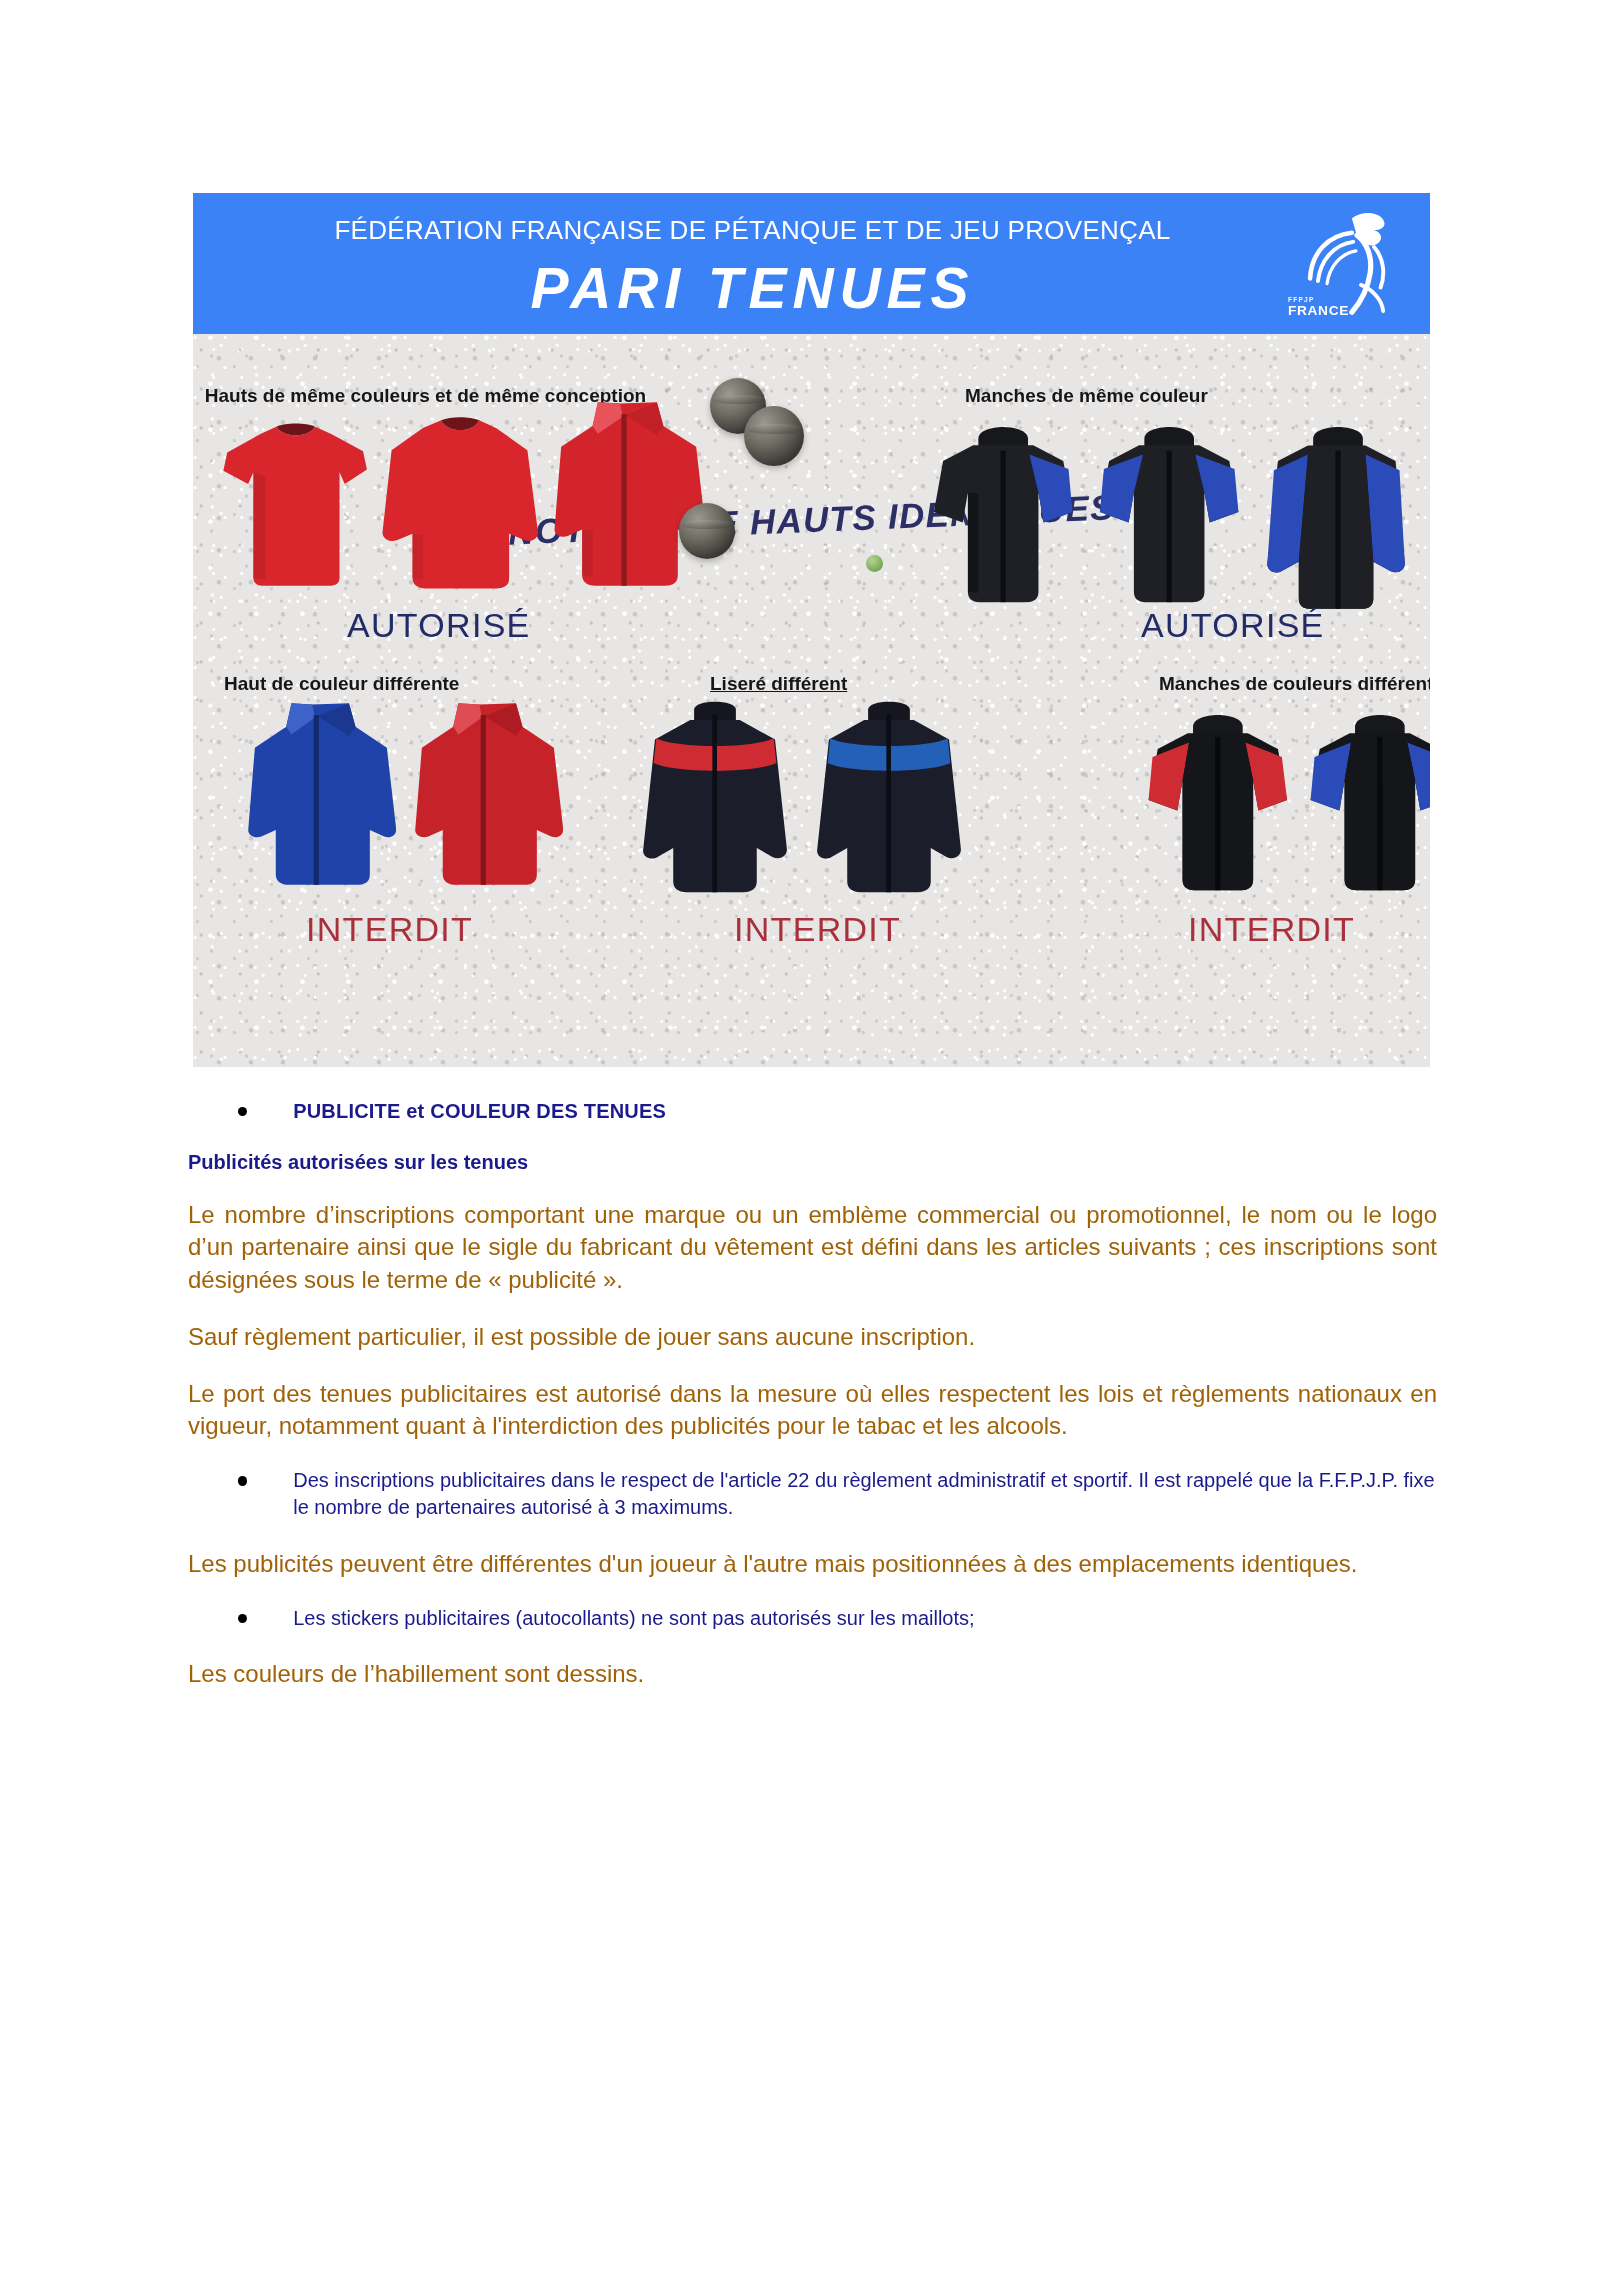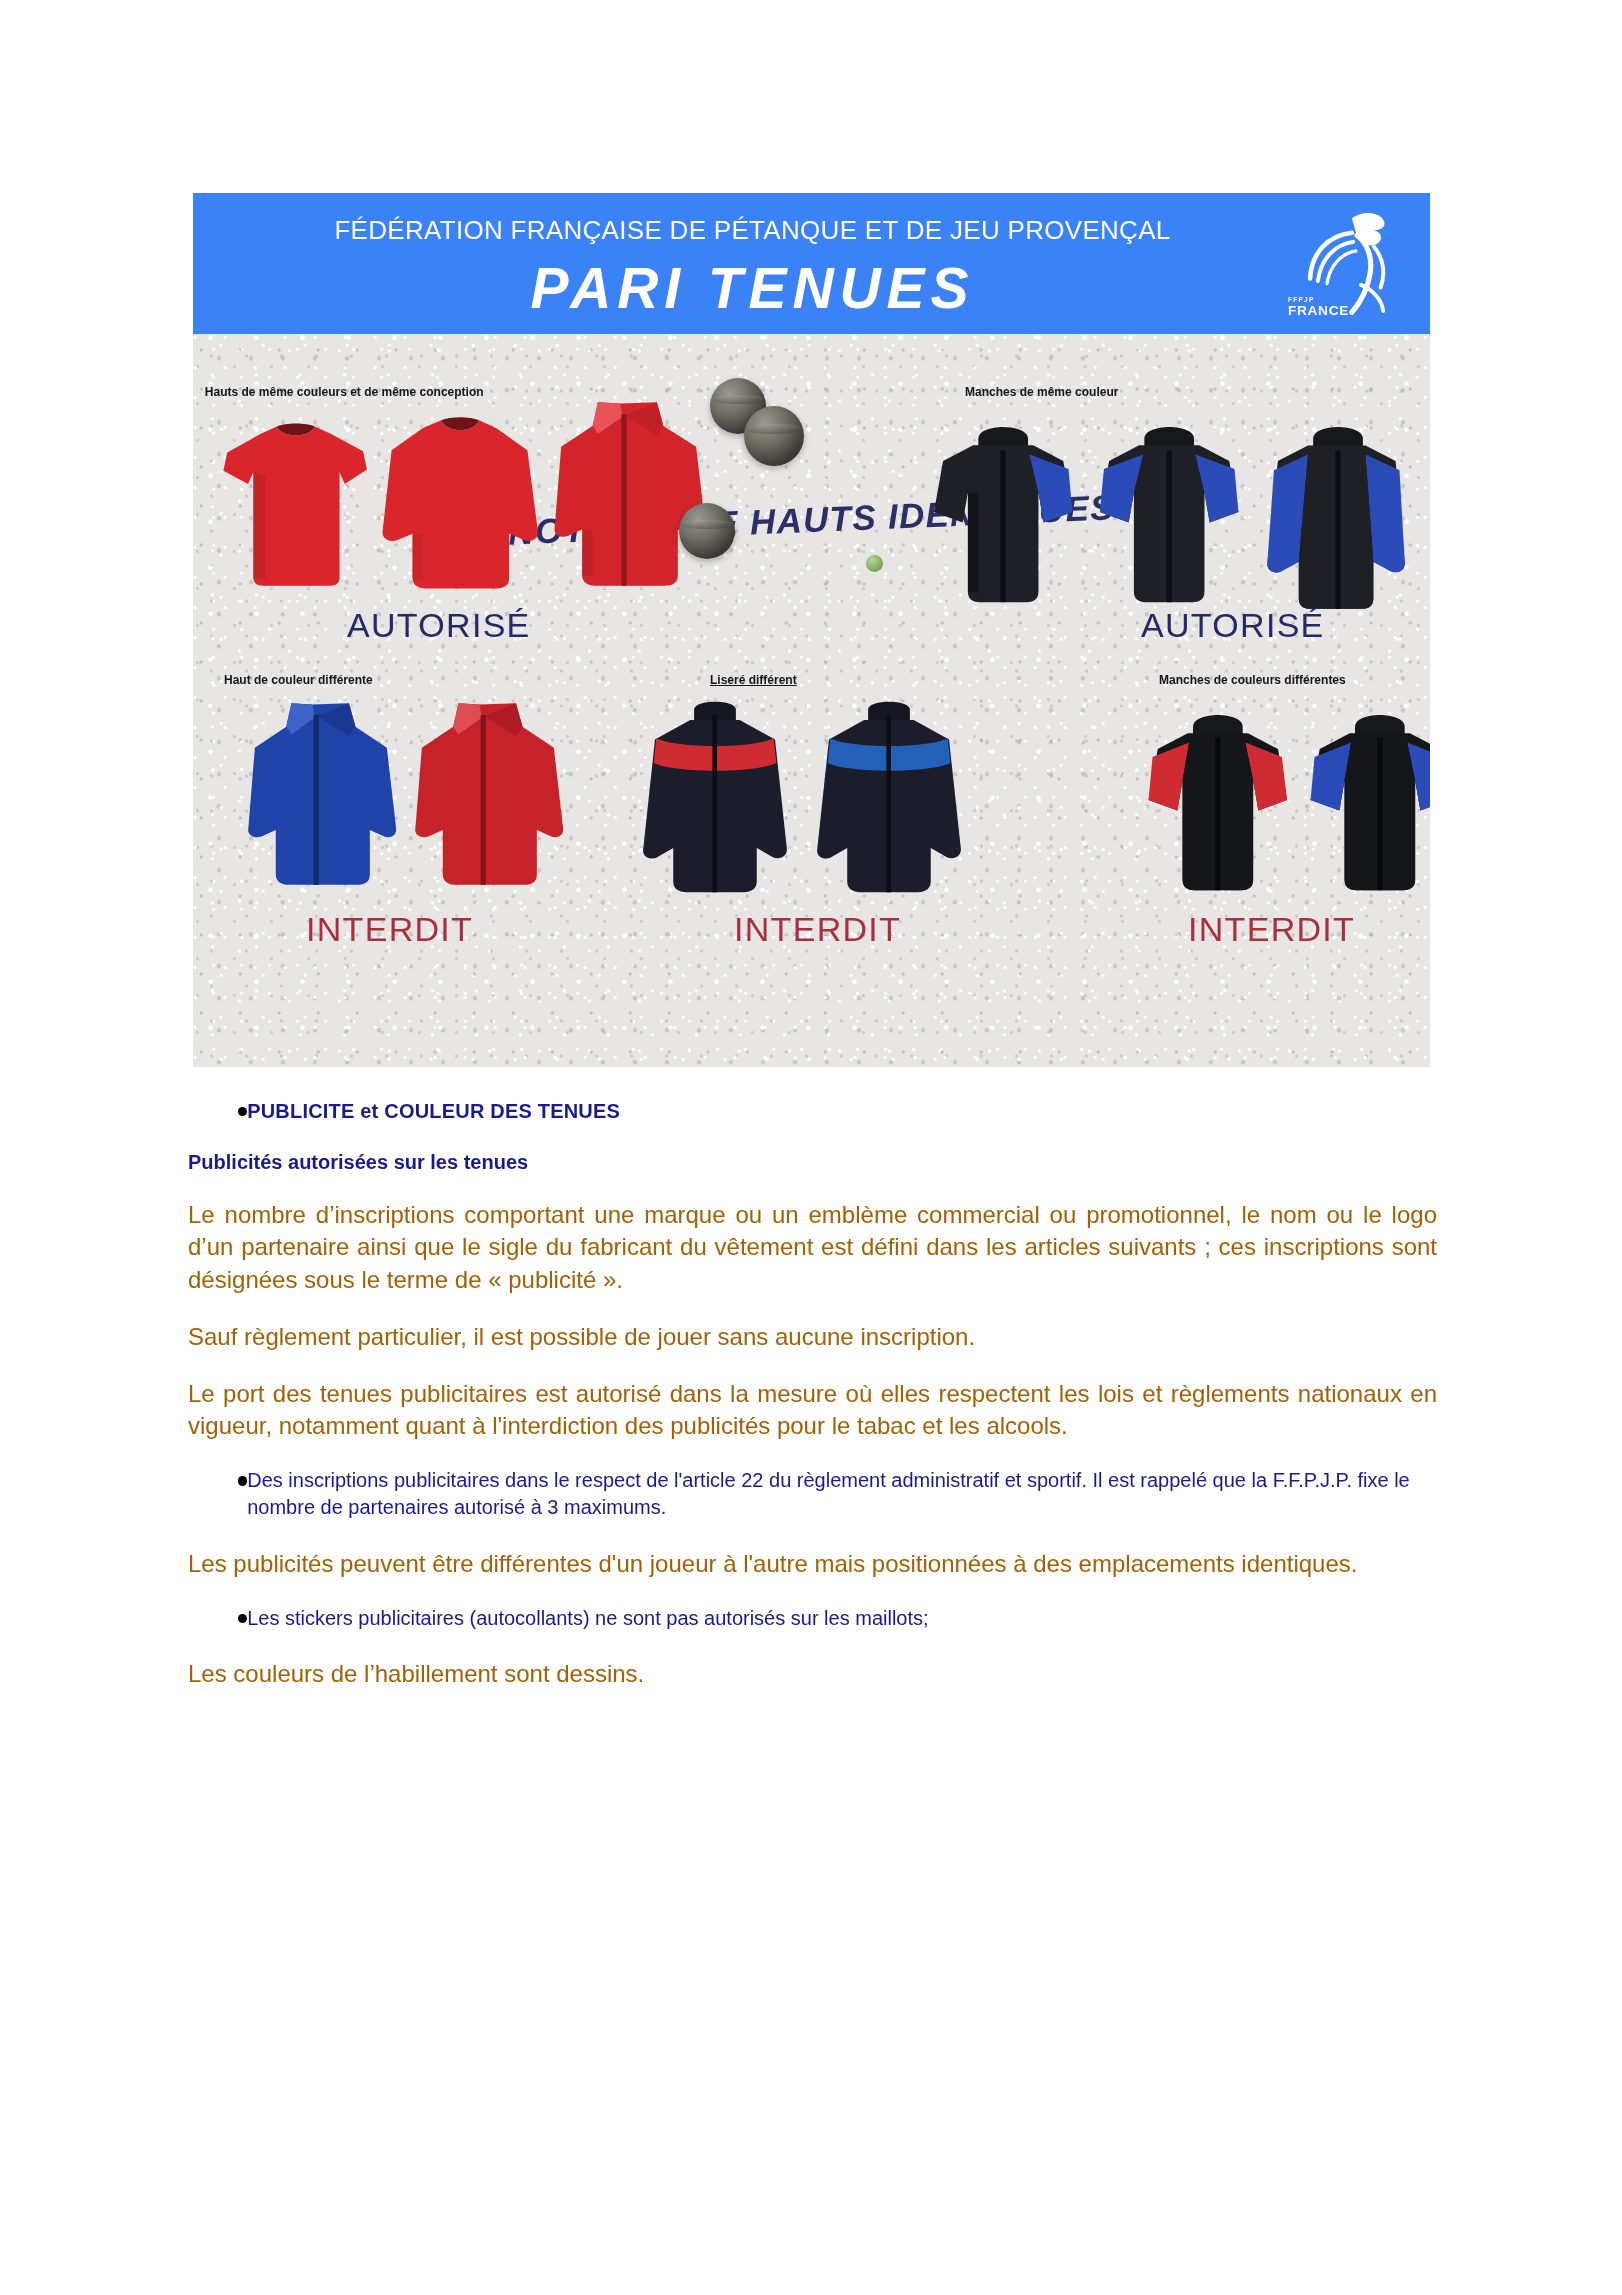--- a/index.html
+++ b/index.html
@@ -124,21 +124,21 @@
     font-style: italic;
     letter-spacing: 1.3px;
     transform: rotate(-2.4deg);
     font-family: "Liberation Sans", sans-serif;
     white-space: nowrap;
   }
 
   .cap {
     position: absolute;
     color: #15161a;
-    font-size: 12px;
+    font-size: 19px;
     font-weight: 600;
     white-space: nowrap;
     font-family: "Liberation Sans", sans-serif;
   }
   .verdict {
     position: absolute;
     font-size: 34px;
     font-weight: 400;
     letter-spacing: 1.3px;
     white-space: nowrap;
@@ -199,20 +199,21 @@
   }
   .bullet-dot {
     flex: 0 0 auto;
     width: 9.2px; height: 9.2px;
     border-radius: 50%;
     background: #000000;
     margin: 9.2px 0 0 0;
   }
   .bullet-text {
     flex: 1 1 auto;
+    margin-left: 46px;
     font-size: 20px;
     line-height: 1.36;
     color: #1a1a8c;
   }
   .bullet-text.head {
     font-weight: 700;
     letter-spacing: 0.2px;
   }
 </style>
 </head>

